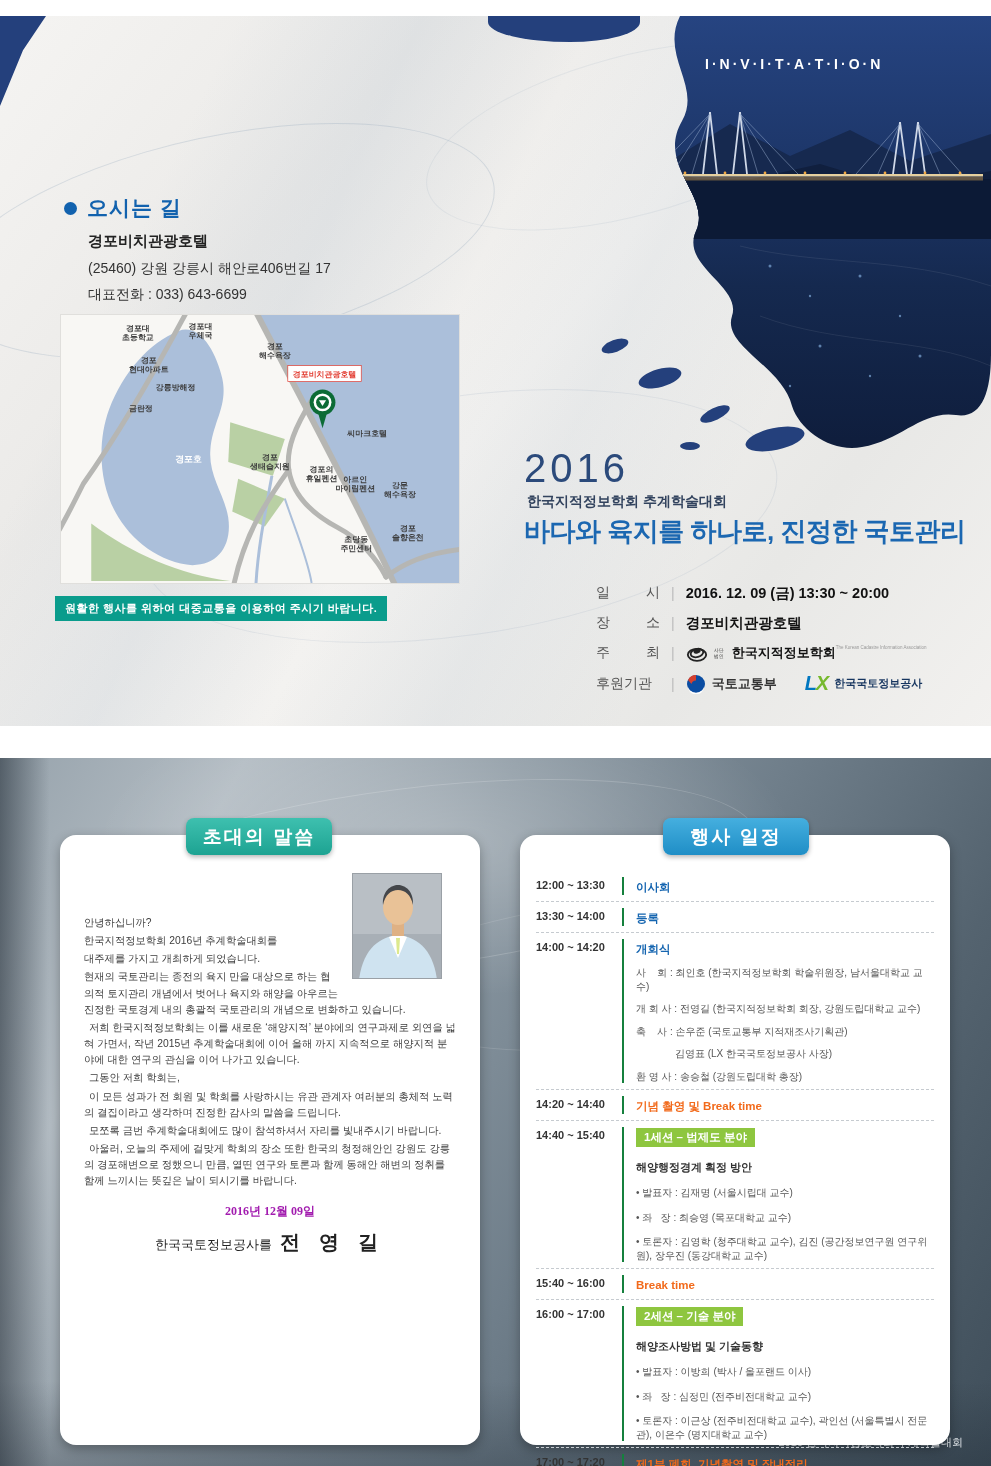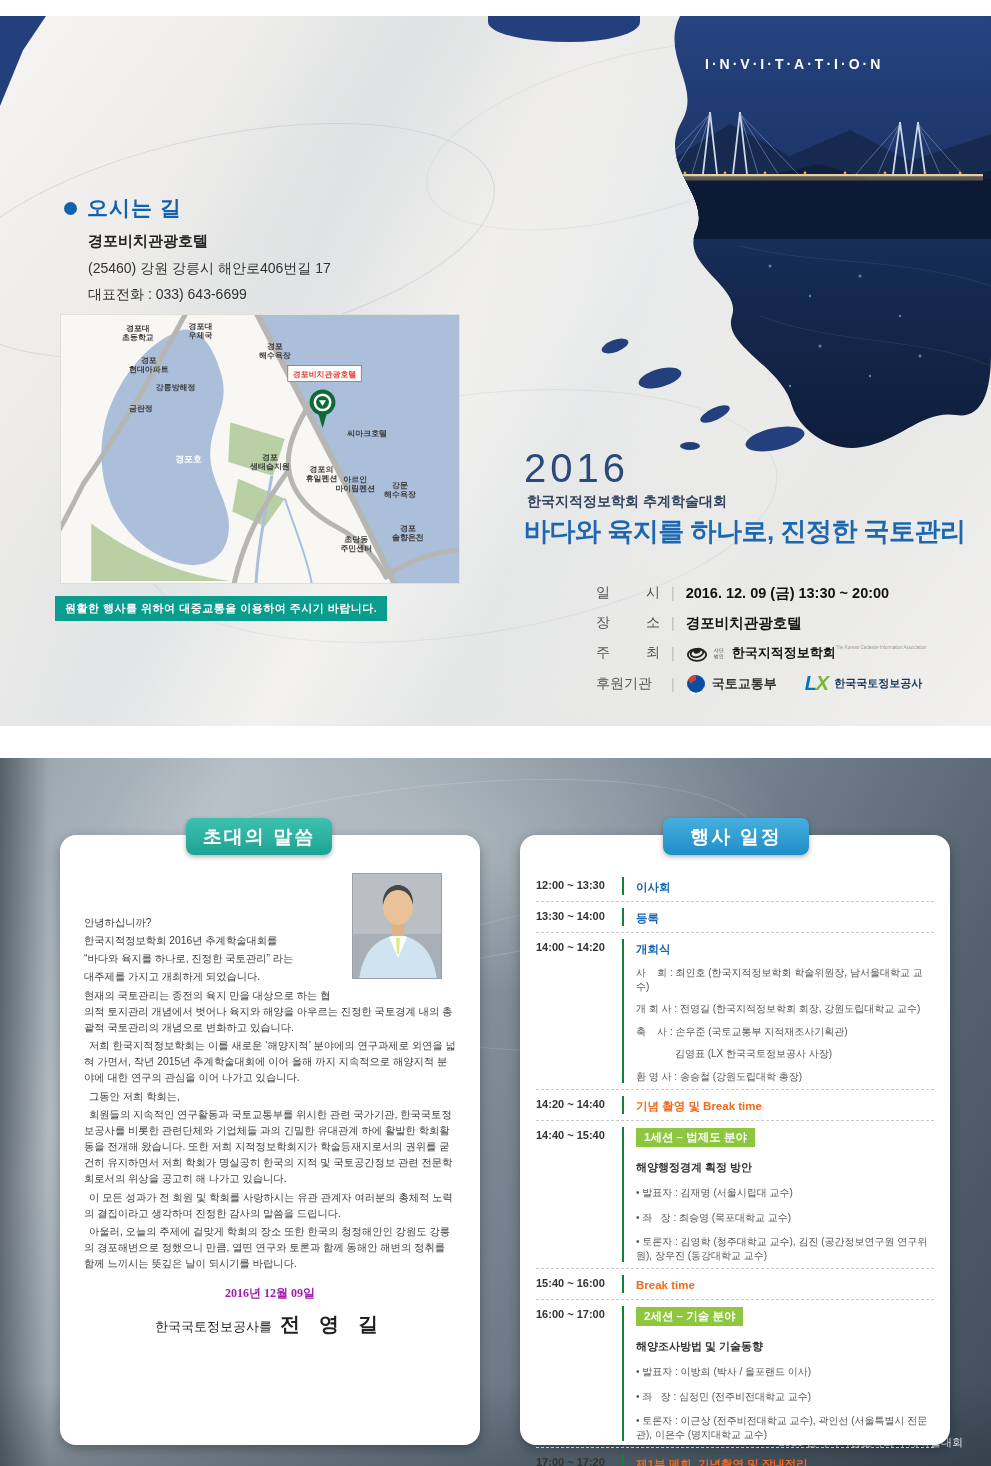--- a/index.html
+++ b/index.html
@@ -361,27 +361,26 @@
         <path d="M36,63 L45,84 L54,63 L48,61 L42,61 Z" fill="#ffffff"></path>
         <path d="M43,64 L47,64 L46,80 L44,80 Z" fill="#dde98e"></path>
         <rect x="39" y="47" width="12" height="15" fill="#dfb184"></rect>
         <ellipse cx="45" cy="33" rx="15" ry="18" fill="#e9c297"></ellipse>
         <path d="M30,31 C29,17 38,11 45,11 C52,11 61,17 60,31 C58,21 52,16 45,16 C38,16 32,21 30,31 Z" fill="#44464a"></path>
       </svg>
     </div>
     <div id="greeting">
         <p class="gp">안녕하십니까?</p>
         <p class="gp">한국지적정보학회 2016년 추계학술대회를</p>
-        <p class="gp">“바다와 육지를 하나로, 진정한 국토관리” 라는</p>
         <p class="gp">대주제를 가지고 개최하게 되었습니다.</p>
         <p class="gp">현재의 국토관리는 종전의 육지 만을 대상으로 하는 협의적 토지관리 개념에서 벗어나 육지와 해양을 아우르는 진정한 국토경계 내의 총괄적 국토관리의 개념으로 변화하고 있습니다.</p>
         <p class="gp indent">저희 한국지적정보학회는 이를 새로운 ‘해양지적’ 분야에의 연구과제로 외연을 넓혀 가면서, 작년 2015년 추계학술대회에 이어 올해 까지 지속적으로 해양지적 분야에 대한 연구의 관심을 이어 나가고 있습니다.</p>
         <p class="gp gap indent">그동안 저희 학회는,</p>
-        <p class="gp indent">회원들의 지속적인 연구활동과 국토교통부를 위시한 관련 국가기관, 한국국토정보공사를 비롯한 관련단체와 기업체들 과의 긴밀한 유대관계 하에 활발한 학회활동을 전개해 왔습니다. 또한 저희 지적정보학회지가 학술등재지로서의 권위를 굳건히 유지하면서 저희 학회가 명실공히 한국의 지적 및 국토공간정보 관련 전문학회로서의 위상을 공고히 해 나가고 있습니다.</p>
         <p class="gp gap indent">이 모든 성과가 전 회원 및 학회를 사랑하시는 유관 관계자 여러분의 총체적 노력의 결집이라고 생각하며 진정한 감사의 말씀을 드립니다.</p>
+        <p class="gp indent">모쪼록 금번 추계학술대회에도 많이 참석하셔서 자리를 빛내주시기 바랍니다.</p>
         <p class="gp gap indent">아울러, 오늘의 주제에 걸맞게 학회의 장소 또한 한국의 청정해안인 강원도 강릉의 경포해변으로 정했으니 만큼, 열띤 연구와 토론과 함께 동해안 해변의 정취를 함께 느끼시는 뜻깊은 날이 되시기를 바랍니다.</p>
       </div>
     <div class="sig">
       <div class="sig-date">2016년 12월 09일</div>
       <div class="sig-line">
         <span>한국국토정보공사를</span><span class="sig-name">전  영  길</span>
       </div>
     </div>
   </div>
 </div>

